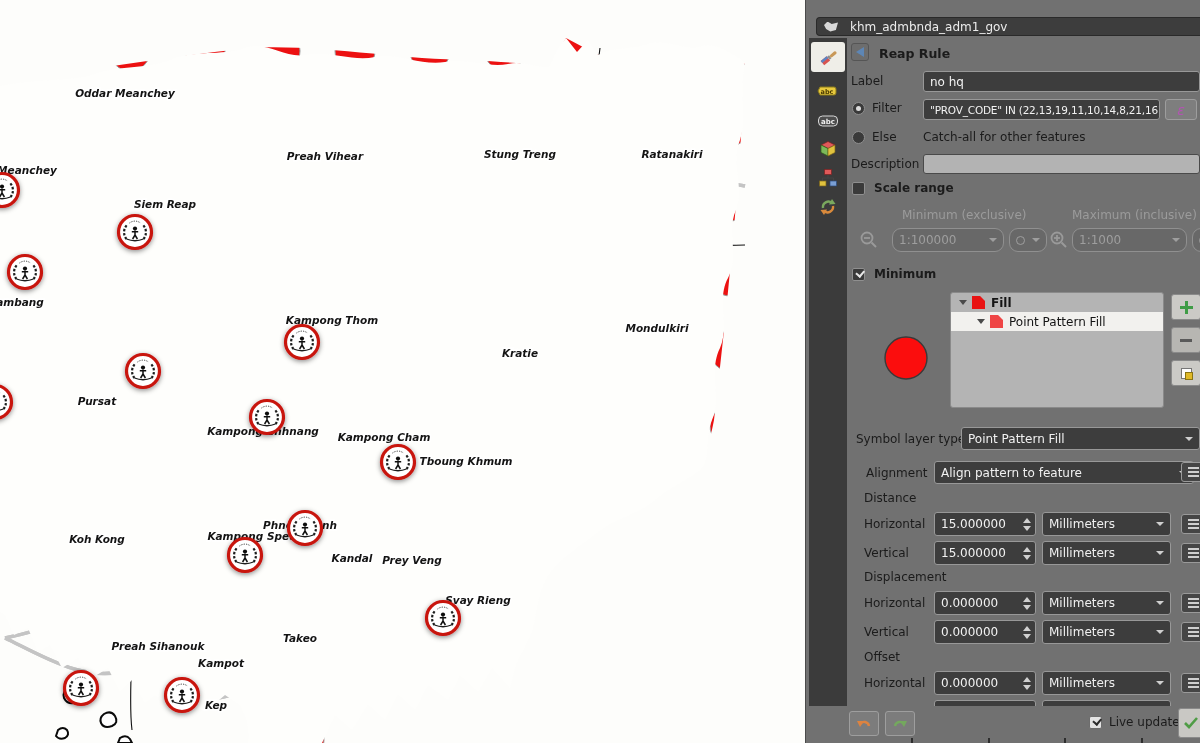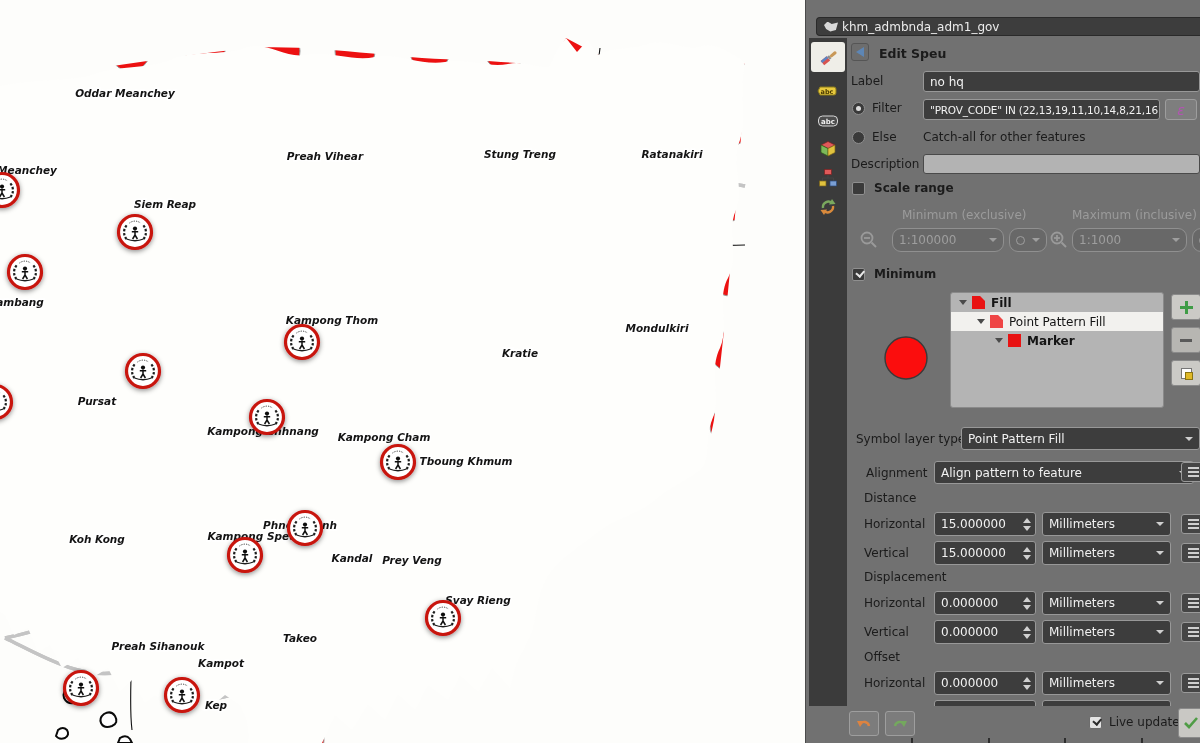--- a/index.html
+++ b/index.html
@@ -11,21 +11,21 @@
   .map svg { display:block; }
   .plabel { font-family:"DejaVu Sans",sans-serif; font-style:italic; font-weight:bold; font-size:10.5px;
             fill:#141414; stroke:#ffffff; stroke-width:3; paint-order:stroke; text-anchor:middle; }
 
   
   .panel { position:absolute; left:805px; top:0; width:395px; height:743px; background:#717171;
            border-left:1px solid #4b4b4b; overflow:hidden; font-size:12px; color:#1b1b1b; }
   .abs { position:absolute; }
   .panel-title { top:0; left:0; width:100%; text-align:center; font-size:12px; color:#2b2b2b; height:16px; line-height:16px; }
   .layerbar { top:17px; left:10px; right:0; height:19px; background:#3d3d3d; border:1px solid #2a2a2a;
-              border-right:none; border-radius:4px 0 0 4px; color:#ececec; display:flex; align-items:center; gap:4px; padding-left:7px; font-size:12px; }
+              border-right:none; border-radius:4px 0 0 4px; color:#ececec; display:flex; align-items:center; gap:12px; padding-left:7px; font-size:12px; }
   .layer-glyph { width:14px; height:10px; background:#d8d8d8; clip-path:polygon(0 35%,25% 0,55% 25%,100% 10%,85% 85%,45% 100%,15% 75%); }
 
   .iconstrip { top:38px; left:3px; width:38px; bottom:0; background:#3b3b3b; }
   .tabbtn { position:absolute; left:2px; width:34px; height:30px; display:flex; align-items:center; justify-content:center; border-radius:3px; }
   .tabbtn.sel { background:#efeee8; }
 
   .lbl { color:#1b1b1b; }
   .lbl.dis { color:#9b9b9b;margin-left:28px; }
   .bold { font-weight:bold; }
 
@@ -294,21 +294,21 @@
           <polygon points="14,3 17.5,8 11,8.5" fill="#7aa85e"></polygon>
           <path d="M15,10 A 5.5 5.5 0 0 1 6,15" stroke="#d98a3c" stroke-width="2.4" fill="none"></path>
           <polygon points="6,19 2.5,14 9,13.5" fill="#d98a3c"></polygon>
         </svg>
       </div>
     </div>
 
     <div class="abs backbtn" style="left:45px; top:43px; width:18px; height:18px">
         <span></span>
       </div>
-    <div class="abs bold" style="left:73px; top:46px; font-size:12.5px">Edit Speu</div>
+    <div class="abs bold" style="left:73px; top:46px; font-size:12.5px">Reap Rule</div>
 
     <div class="abs lbl" style="left:45px; top:74px">Label</div>
     <div class="abs dark-field" style="left:117px; right:0; top:71px; height:21px">
       <span>no hq</span>
     </div>
 
     <div class="abs radio on" style="left:46px; top:102px"></div>
     <div class="abs lbl" style="left:66px; top:101px">Filter</div>
     <div class="abs dark-field" style="left:117px; width:237px; top:99px; height:21px; font-size:10.5px; letter-spacing:-0.2px">
       <span>"PROV_CODE" IN (22,13,19,11,10,14,8,21,16)</span>
@@ -368,25 +368,20 @@
       <div class="trow" style="padding-left:8px">
         <span class="texp"></span>
         <span class="tsw fold"></span>
         <span class="bold">Fill</span>
       </div>
       <div class="trow sel" style="padding-left:26px">
         <span class="texp"></span>
         <span class="tsw fold lite"></span>
         <span>Point Pattern Fill</span>
       </div>
-      <div class="trow" style="padding-left:44px">
-        <span class="texp"></span>
-        <span class="tsw"></span>
-        <span class="bold">Marker</span>
-      </div>
     </div>
 
     <div class="abs sidebtn" style="left:365px; width:30px; top:294px; height:26px">
         <span class="plus"></span>
       </div>
     <div class="abs sidebtn" style="left:365px; width:30px; top:327px; height:26px; background:#b7b6b2">
         <span class="minus"></span>
       </div>
     <div class="abs sidebtn" style="left:365px; width:30px; top:360px; height:26px">
         <span class="dupe"></span>

